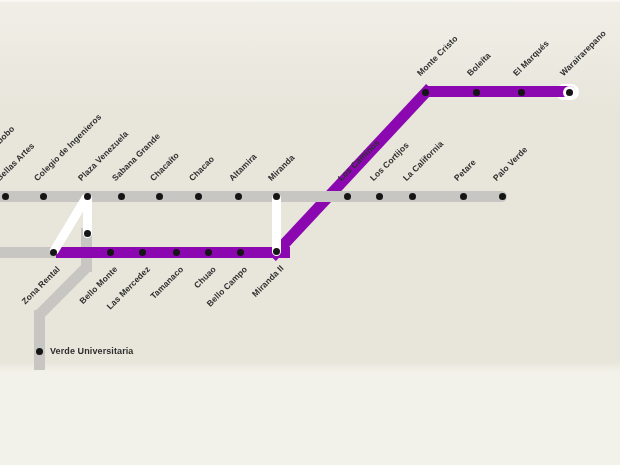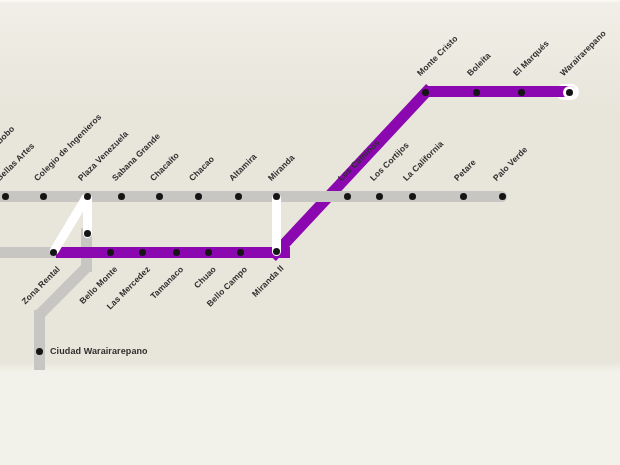--- a/index.html
+++ b/index.html
@@ -148,17 +148,17 @@
         <span class="t">El Marqués</span>
       </div>
       <div class="ring" style="left: 562.5px; top: 85.5px;"></div>
       <div class="dot" style="left: 565.5px; top: 88.5px;"></div>
       <div class="lbl above" style="left: 565px; top: 78px;">
         <span class="t">Warairarepano</span>
       </div>
       <div class="dot" style="left: 83.5px; top: 229.5px;"></div>
       <div class="dot" style="left: 36px; top: 347.5px;"></div>
       <div class="lbl right" style="left: 50px; top: 351px;">
-        <span class="t">Ciudad Warairarepano</span>
+        <span class="t">Verde Universitaria</span>
       </div>
     </div>
 
 </div>
 
 </body></html>

